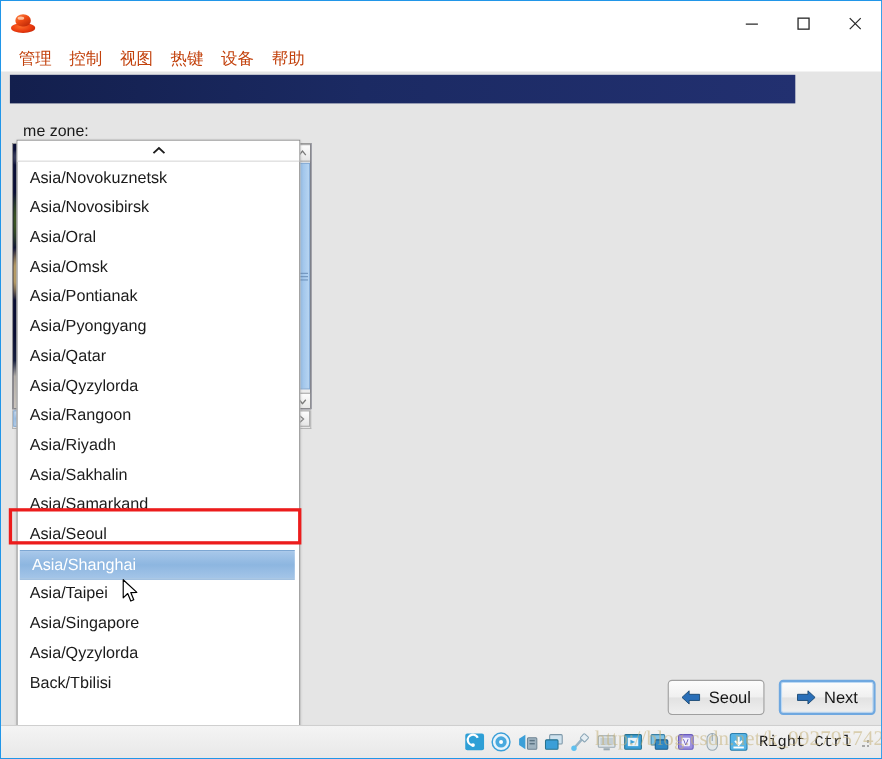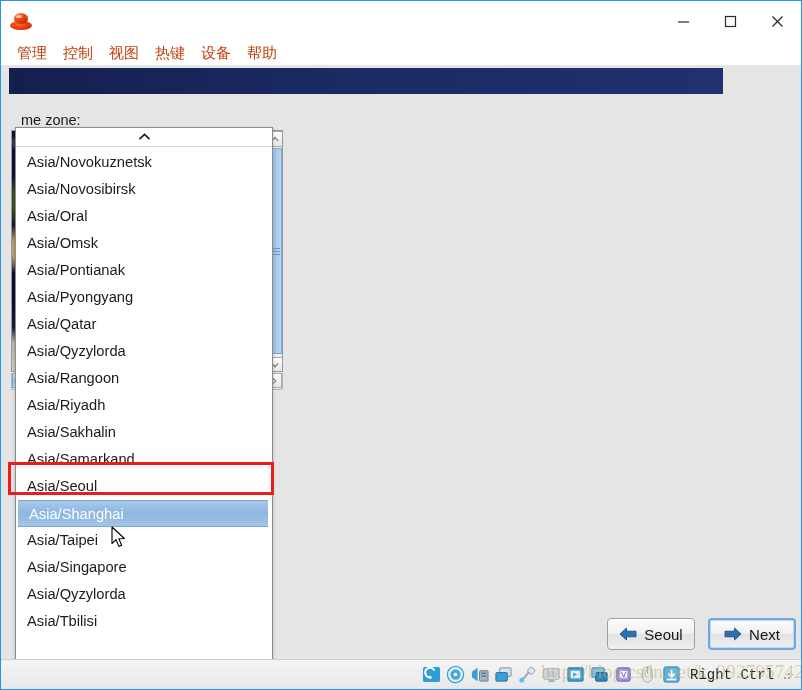--- a/index.html
+++ b/index.html
@@ -472,21 +472,21 @@
         <div class="dd-item">Asia/Qyzylorda</div>
         <div class="dd-item">Asia/Rangoon</div>
         <div class="dd-item">Asia/Riyadh</div>
         <div class="dd-item">Asia/Sakhalin</div>
         <div class="dd-item">Asia/Samarkand</div>
         <div class="dd-item">Asia/Seoul</div>
         <div class="dd-item selected">Asia/Shanghai</div>
         <div class="dd-item">Asia/Taipei</div>
         <div class="dd-item">Asia/Singapore</div>
         <div class="dd-item">Asia/Qyzylorda</div>
-        <div class="dd-item">Asia/Tbilisi</div>
+        <div class="dd-item">Back/Tbilisi</div>
 
       </div>
 
     </div>
 
     <div class="hl-box"></div>
 
     <div class="cursor">
       <svg width="16" height="23" viewBox="0 0 16 23">
         <path d="M1 1 L1 17.5 L5.1 13.6 L7.9 20.4 L10.6 19.2 L7.9 12.7 L13.4 12.5 Z" fill="#ffffff" stroke="#000000" stroke-width="1.1" stroke-linejoin="round"></path>

